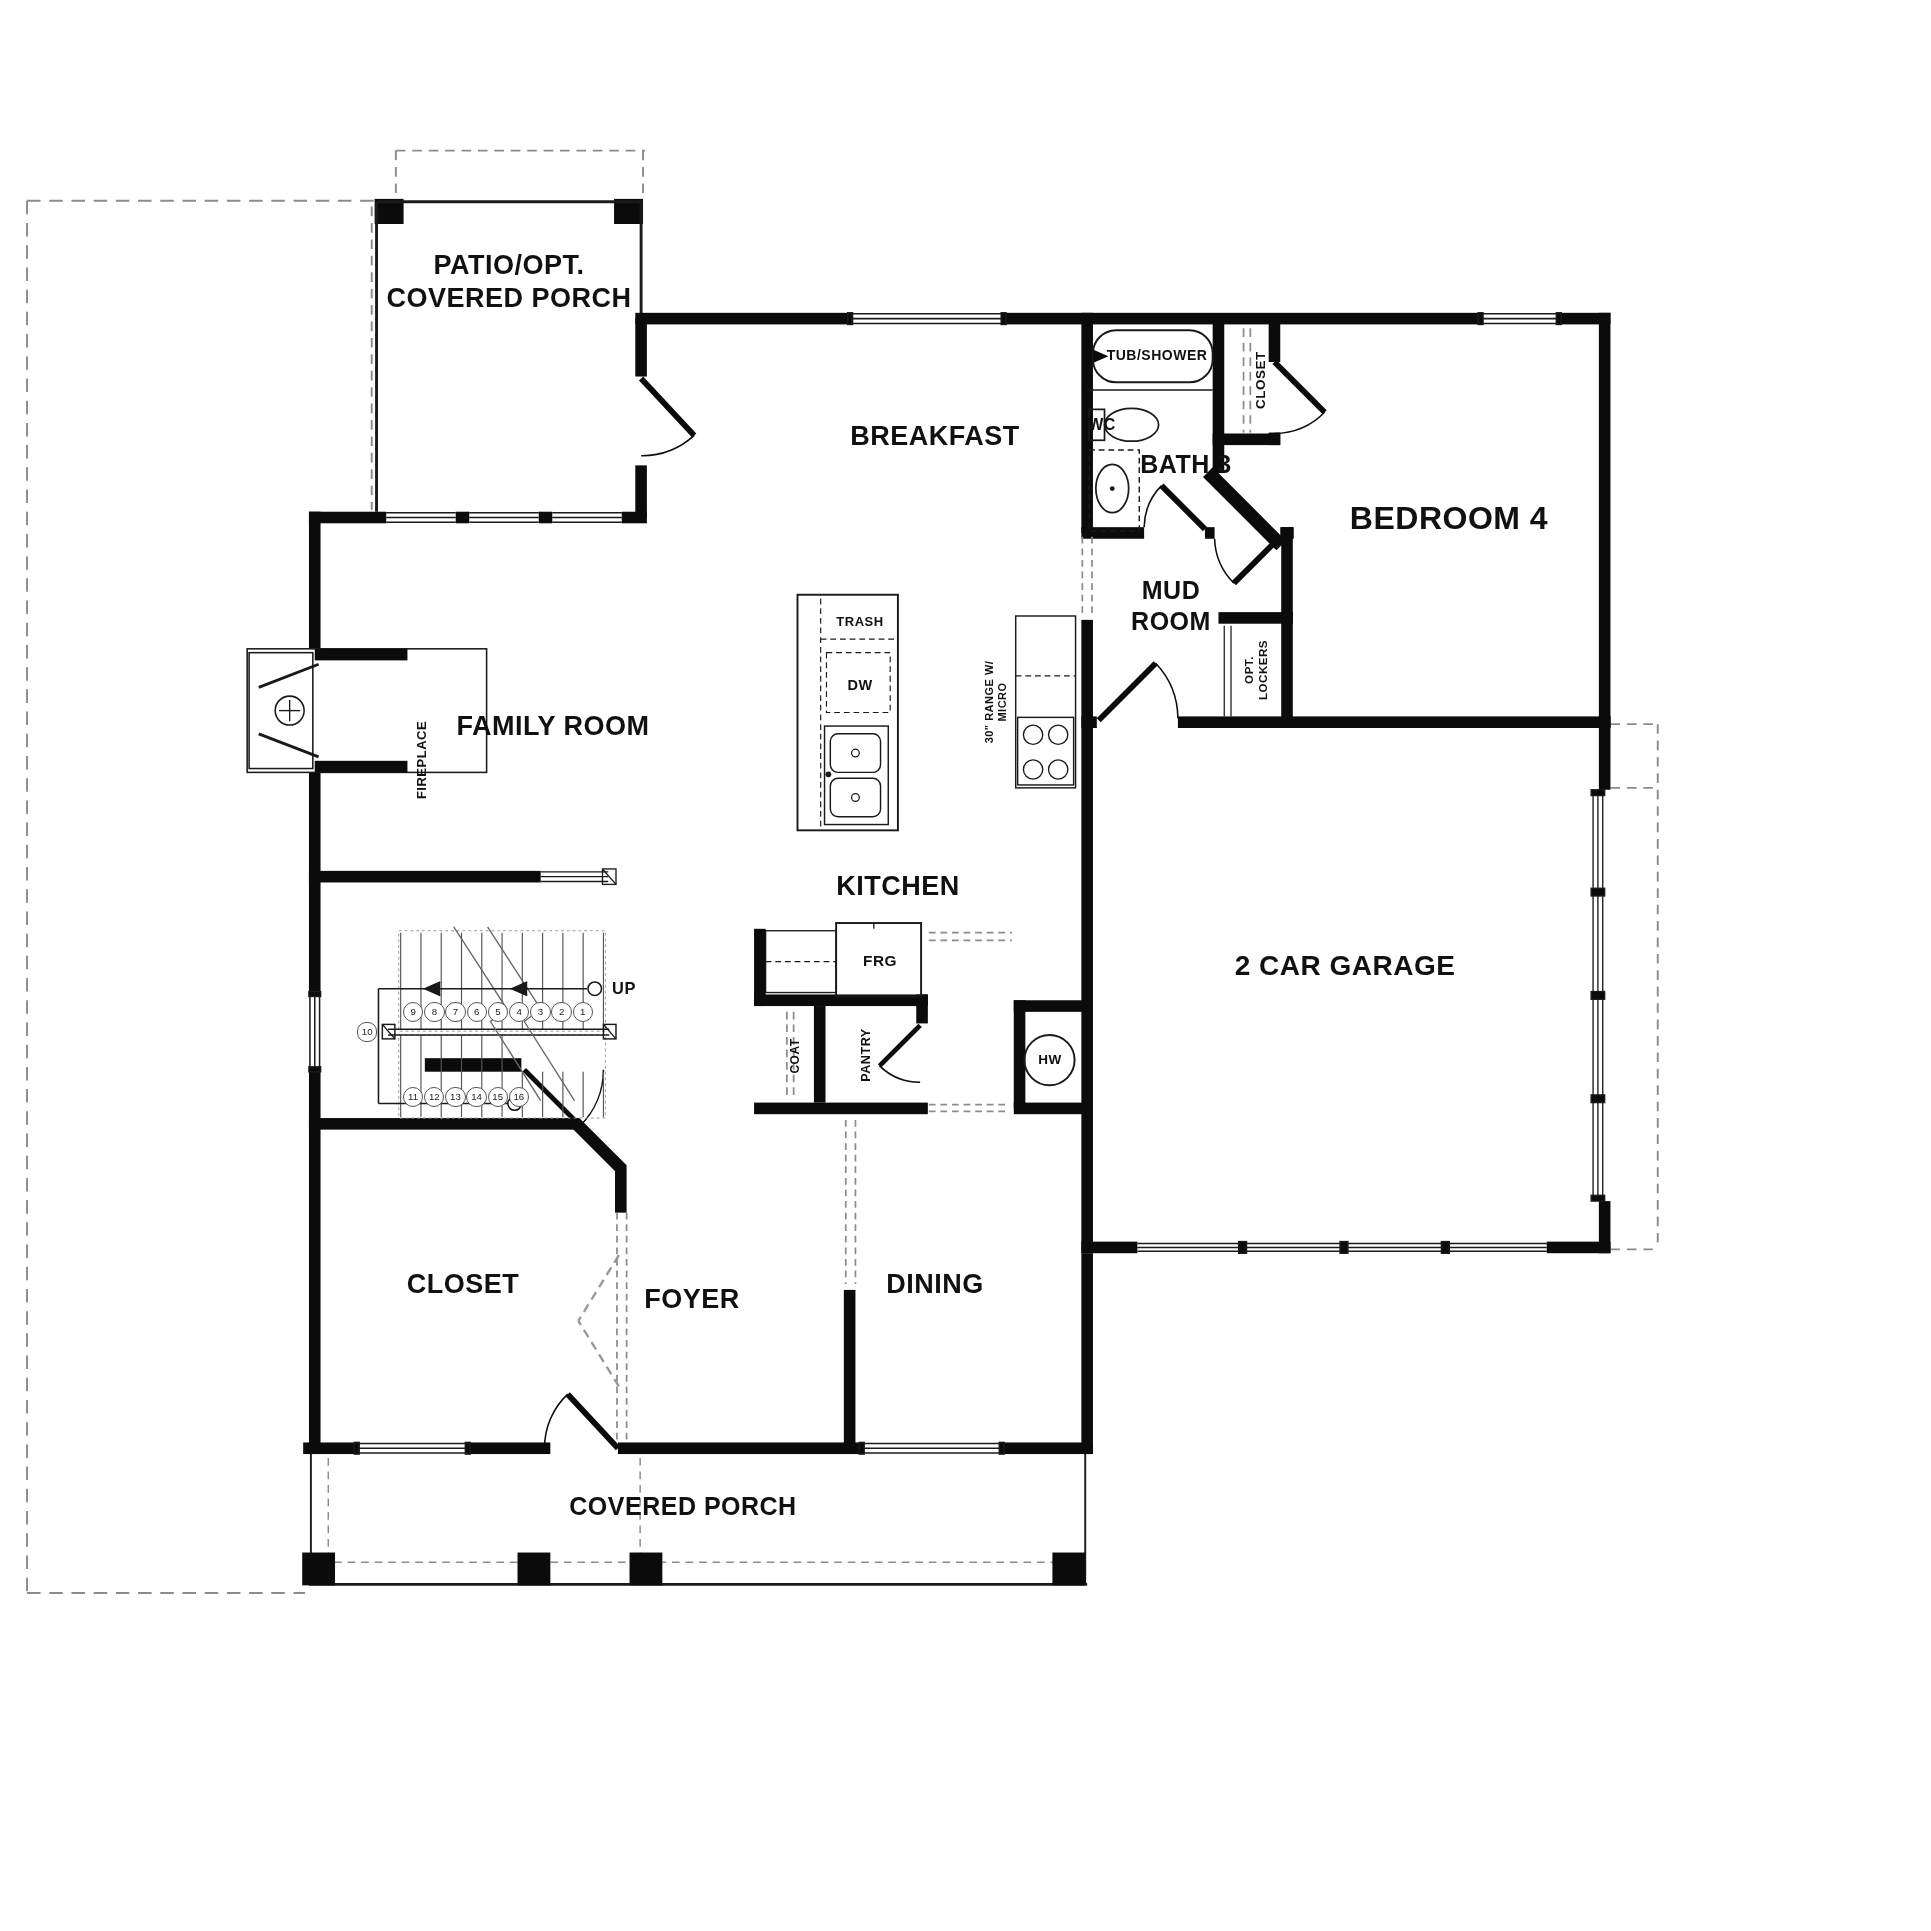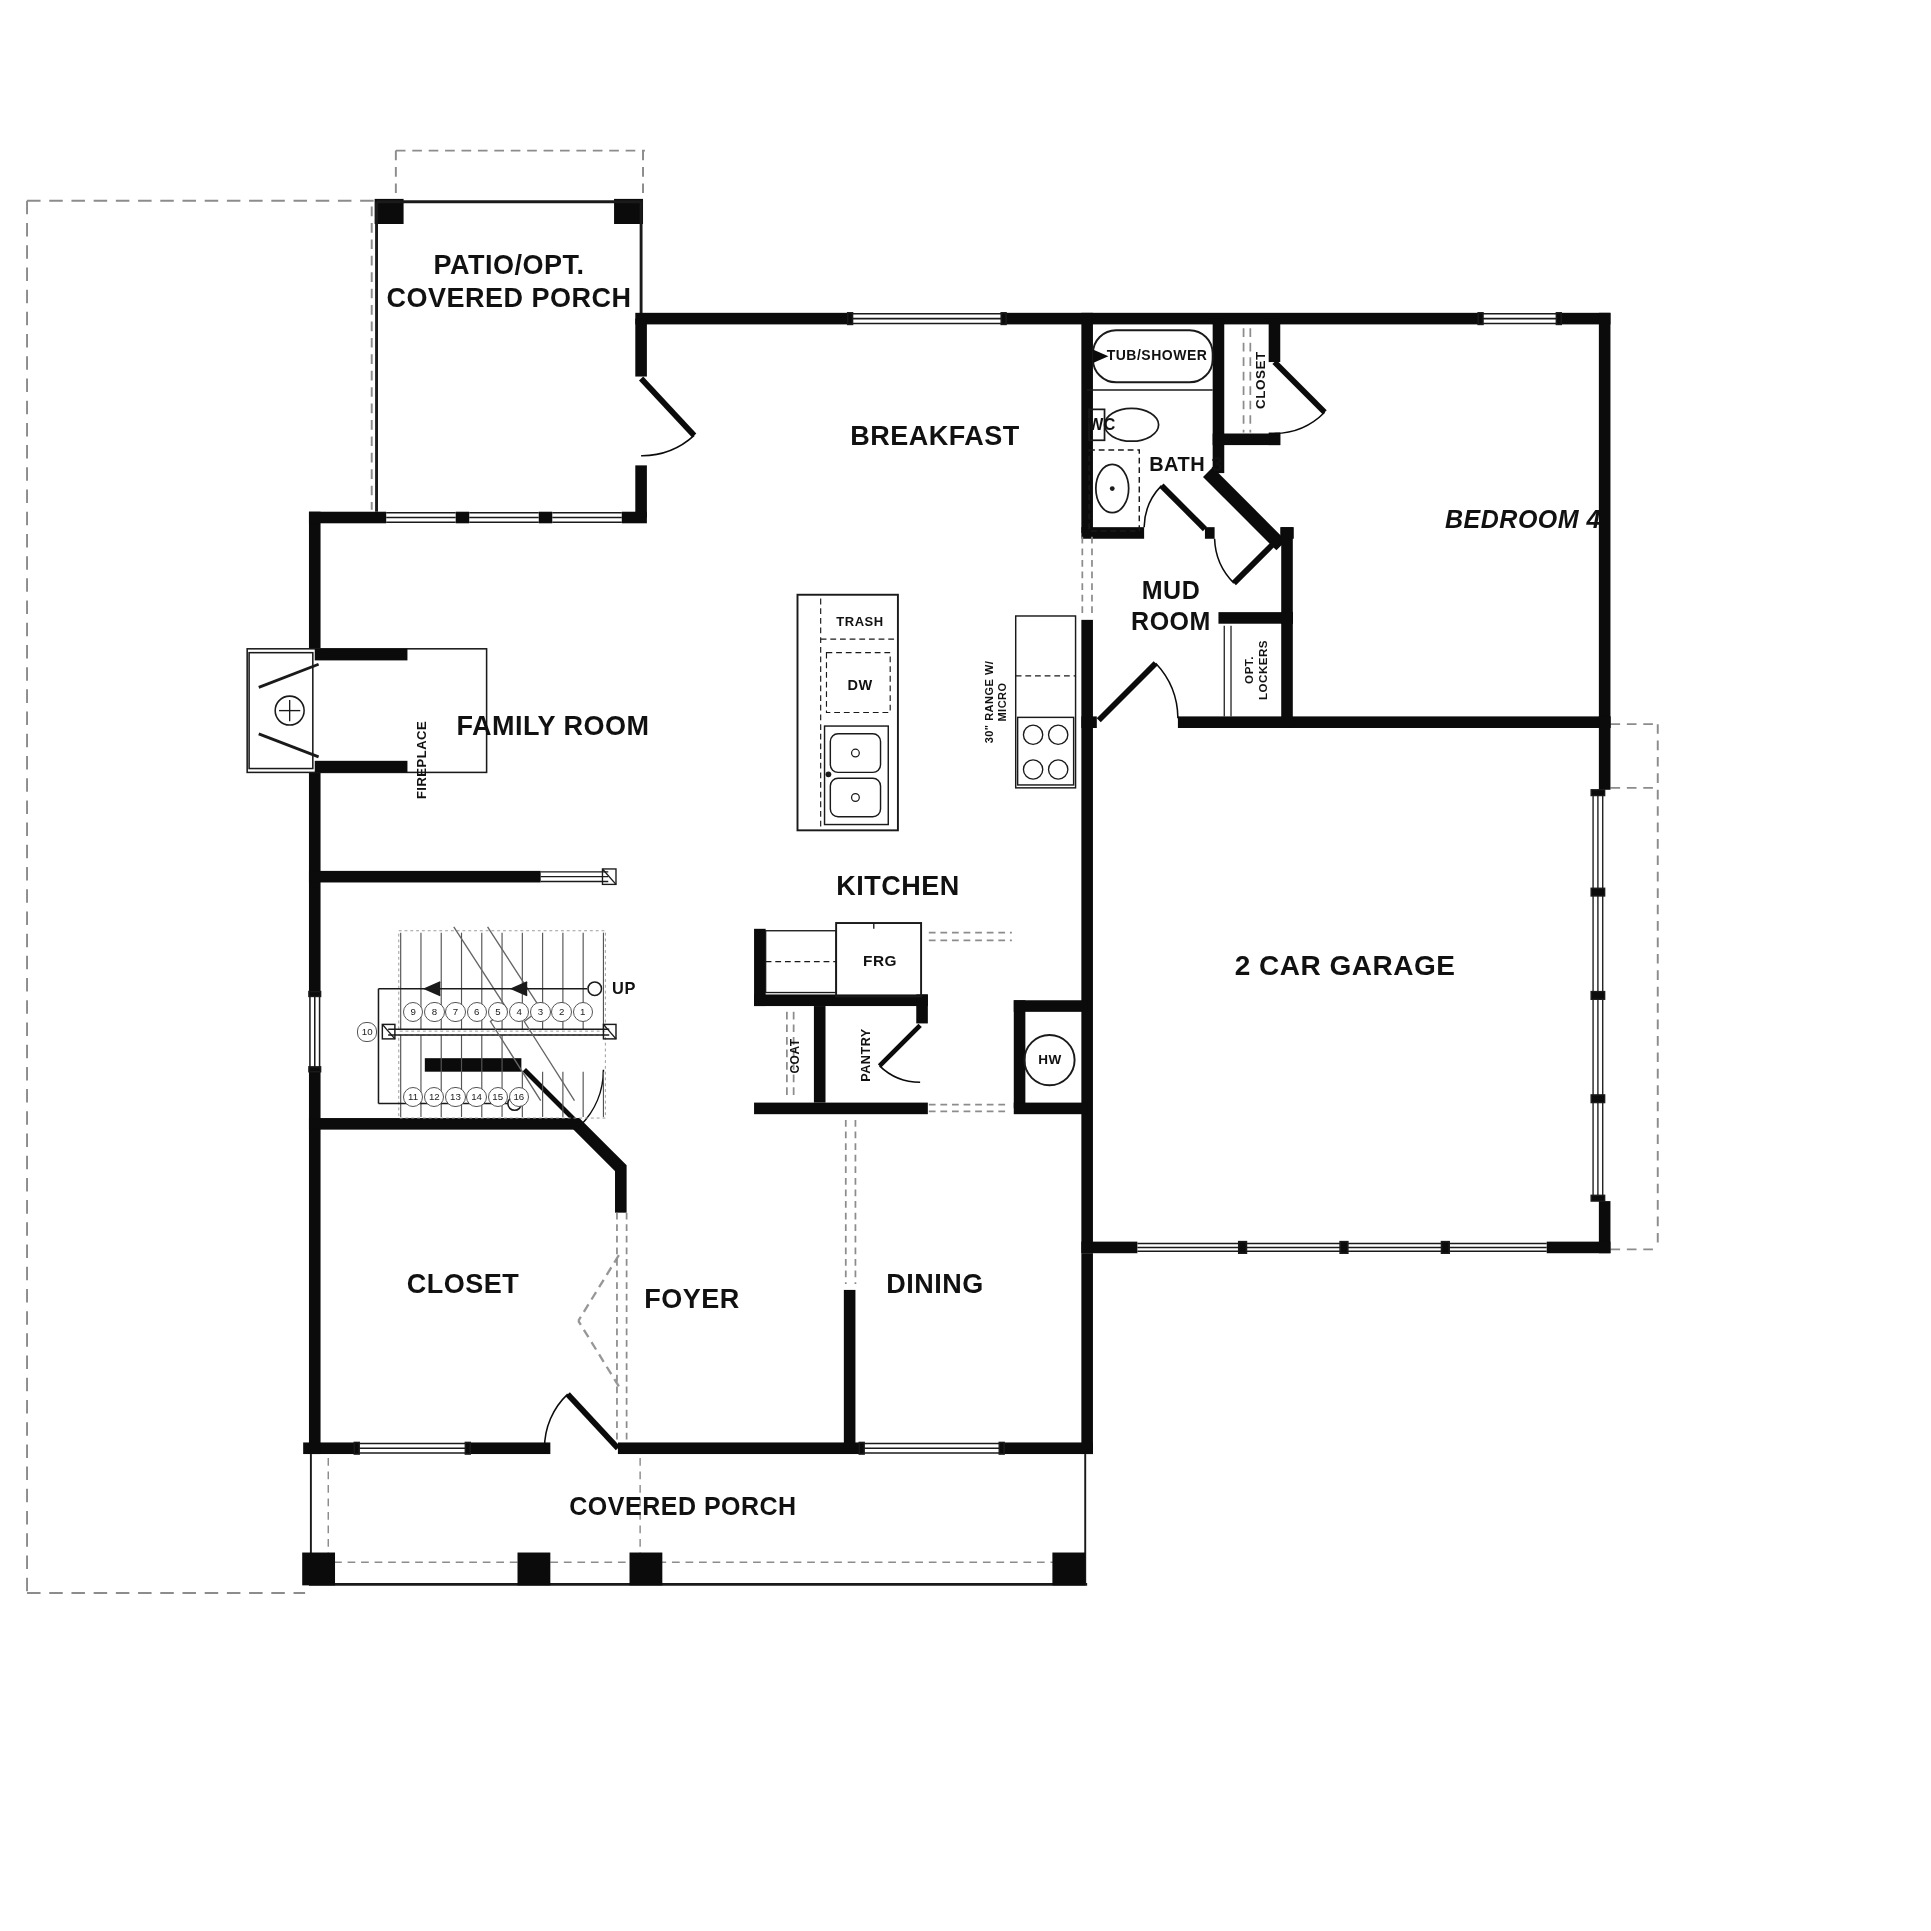--- a/index.html
+++ b/index.html
@@ -380,22 +380,22 @@
     <rect x="313" y="1608" width="34" height="34" fill="#0b0b0b"></rect>
     <rect x="536" y="1608" width="34" height="34" fill="#0b0b0b"></rect>
     <rect x="652" y="1608" width="34" height="34" fill="#0b0b0b"></rect>
     <rect x="1090" y="1608" width="34" height="34" fill="#0b0b0b"></rect>
   </g>
 </svg>
 
 <div class="lbl" style="left:509px;top:282px;font-size:27px;">PATIO/OPT.
 COVERED PORCH</div>
 <div class="lbl" style="left:935px;top:436px;font-size:27px;">BREAKFAST</div>
-<div class="lbl" style="left:1523px;top:519px;font-size:25px;font-style:italic;">BEDROOM 4</div>
-<div class="lbl" style="left:1186px;top:464px;font-size:20px;text-align:right;">BATH 3</div>
+<div class="lbl" style="left:1449px;top:519px;font-size:32px;">BEDROOM 4</div>
+<div class="lbl" style="left:1186px;top:464px;font-size:25px;text-align:right;">BATH 3</div>
 <div class="lbl" style="left:1171px;top:605px;font-size:25px;">MUD
 ROOM</div>
 <div class="lbl" style="left:553px;top:726px;font-size:27px;">FAMILY ROOM</div>
 <div class="lbl" style="left:898px;top:886px;font-size:27px;">KITCHEN</div>
 <div class="lbl" style="left:1345px;top:966px;font-size:28px;">2 CAR GARAGE</div>
 <div class="lbl" style="left:463px;top:1284px;font-size:27px;">CLOSET</div>
 <div class="lbl" style="left:692px;top:1299px;font-size:27px;">FOYER</div>
 <div class="lbl" style="left:935px;top:1284px;font-size:27px;">DINING</div>
 <div class="lbl" style="left:683px;top:1506px;font-size:25px;">COVERED PORCH</div>
 

